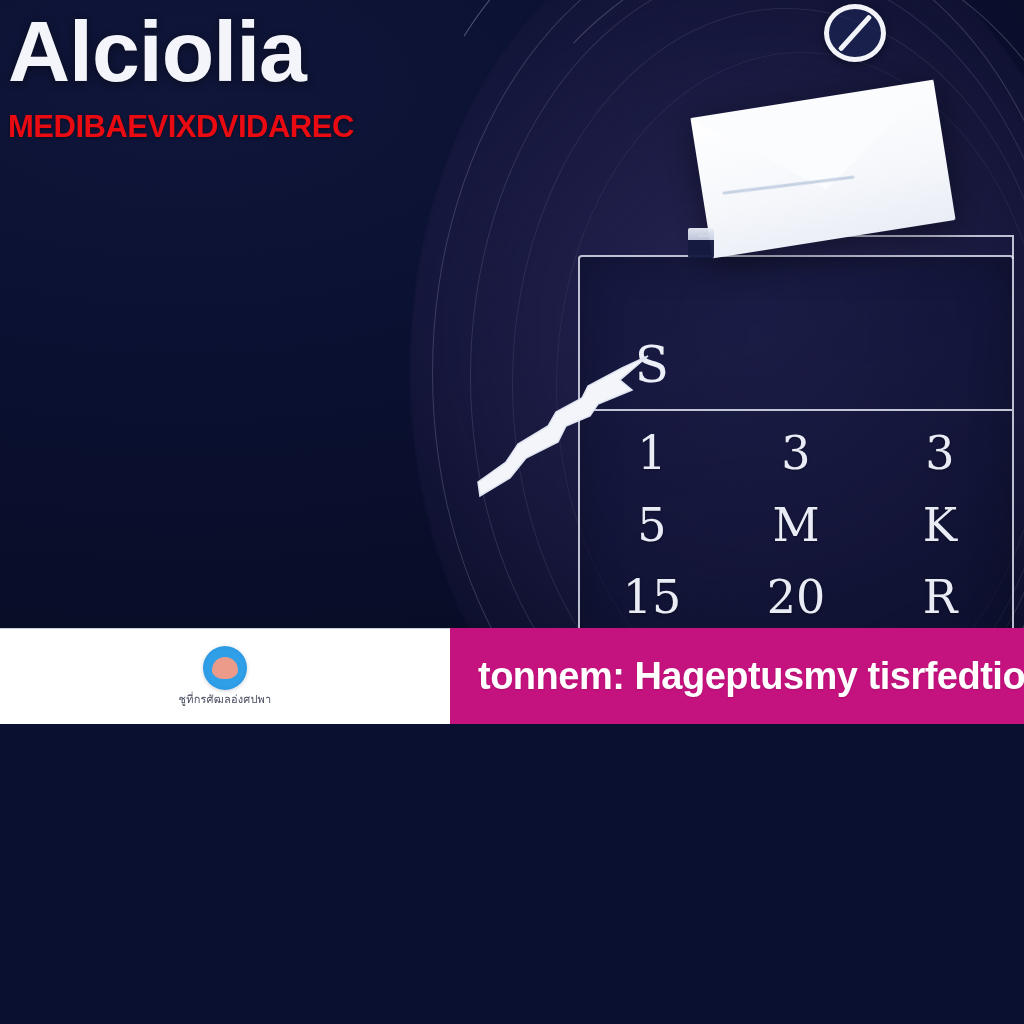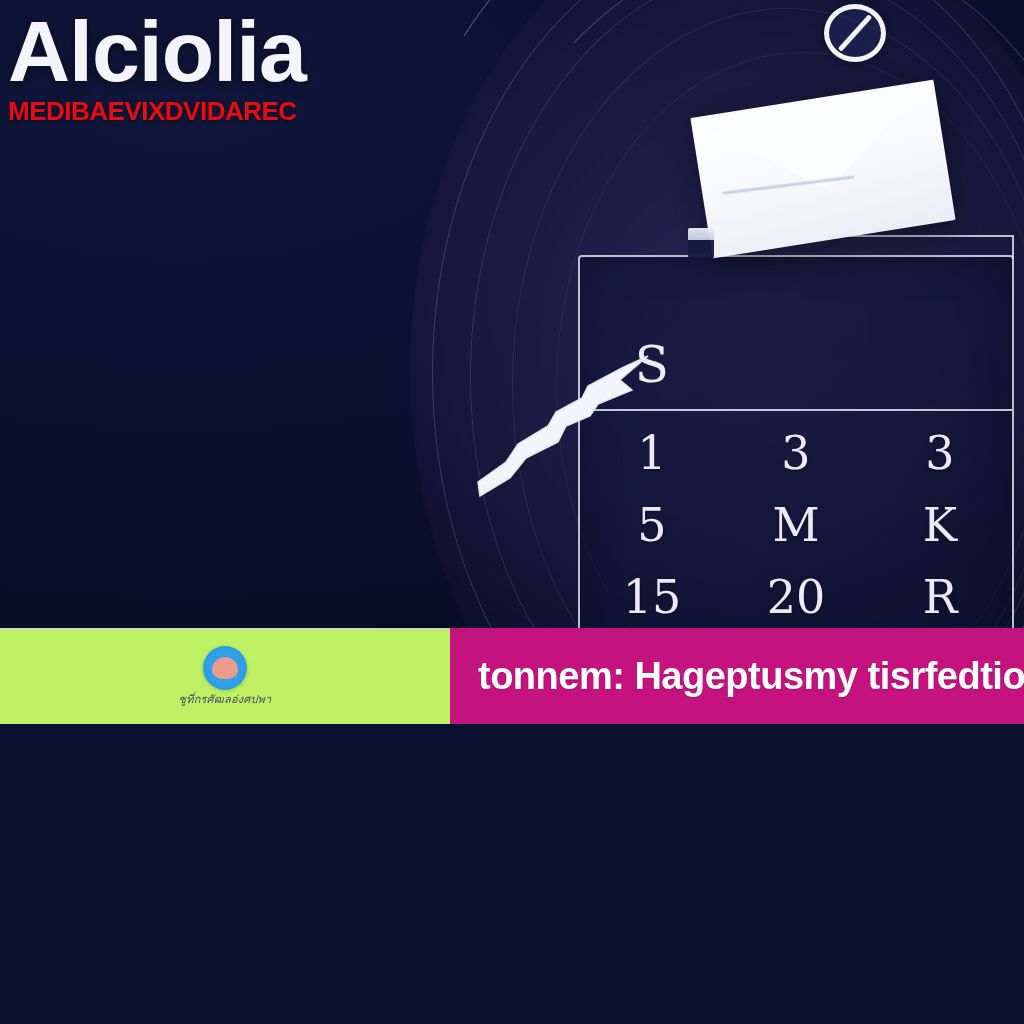--- a/index.html
+++ b/index.html
@@ -59,22 +59,22 @@
   .swoosh.s4 { left:250px; top:300px;  width:980px; height:900px; border-color:transparent transparent rgba(226,228,245,.12) transparent; transform:rotate(2deg); }
 
   
   .title-block { position:absolute; left:8px; top:8px; width:420px; }
   .hero-title {
     font-size:86px; line-height:1.02; font-weight:700;
     color:#f4f5fa; letter-spacing:-1px;
     text-shadow:0 2px 10px rgba(0,0,0,.45);
   }
   .hero-sub {
-    margin-top:0;
-    font-size:26px; font-weight:700; letter-spacing:-.5px;
+    margin-top:13px;
+    font-size:31px; font-weight:700; letter-spacing:-.5px;
     color:#ea0b12;
     text-shadow:0 1px 3px rgba(0,0,0,.5);
     white-space:nowrap;
     filter:blur(.35px);
   }
 
   .headline-block { position:absolute; left:0px; top:255px; width:430px; }
   .headline-line {
     font-size:84px; line-height:1.06; font-weight:700;
     color:#eef0f6; letter-spacing:-1.5px;
@@ -242,25 +242,24 @@
   }
 
   
   .footer {
     position:absolute; left:0; bottom:0;
     width:1024px; height:96px;
     display:flex;
   }
   .footer-left {
     width:450px; height:100%;
-    background:#bef264;
+    background:#ffffff;
     display:flex; flex-direction:column;
     align-items:center; justify-content:center;
     border-top:1px solid #c9cddc;
-    font-style:italic;
   }
   .brand-mark {
     width:44px; height:44px; border-radius:50%;
     background:radial-gradient(circle at 50% 50%, #2f9fe8 0%, #2f9fe8 58%, #2489d6 100%);
     position:relative;
     box-shadow:0 1px 4px rgba(0,0,0,.18);
   }
   .brand-mark::after {
     content:"";
     position:absolute; left:9px; top:11px;

